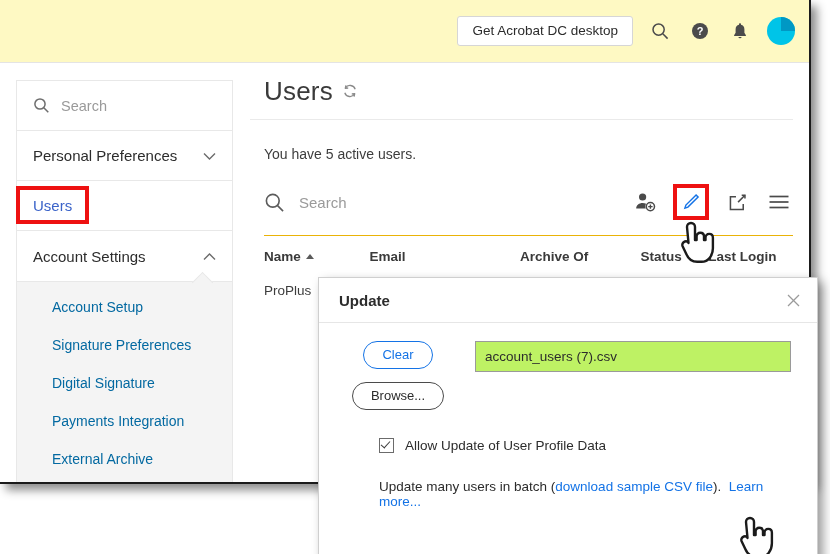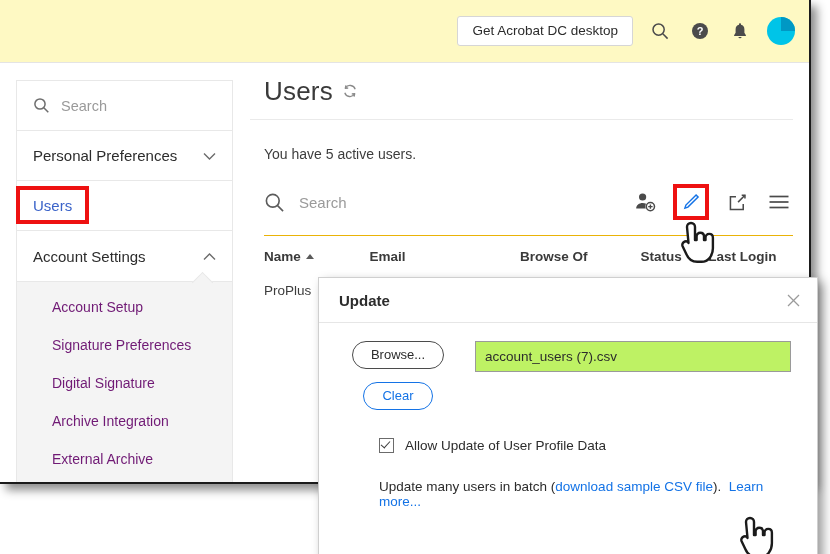--- a/index.html
+++ b/index.html
@@ -146,21 +146,21 @@
     right: 22px;
     width: 14px; height: 14px;
     background: #f4f4f4;
     border-left: 1px solid #e8e8e8;
     border-top: 1px solid #e8e8e8;
     transform: rotate(45deg);
   }
   .submenu-item {
     padding: 11px 16px 11px 35px;
     font-size: 14px;
-    color: #701a75;
+    color: #0369a1;
     cursor: pointer;
   }
 
   
   #users-highlight {
     position: absolute;
     left: 16px;
     top: 186px;
     width: 73px;
     height: 38px;
@@ -454,21 +454,21 @@
             <svg width="13" height="9" viewBox="0 0 13 9" fill="none" stroke="currentColor" stroke-width="1.4">
               <path d="M1 7.4 L6.5 2 L12 7.4"></path>
             </svg>
           </span>
         </div>
 
         <div class="submenu">
           <div class="submenu-item">Account Setup</div>
           <div class="submenu-item">Signature Preferences</div>
           <div class="submenu-item">Digital Signature</div>
-          <div class="submenu-item">Archive Integration</div>
+          <div class="submenu-item">Payments Integration</div>
           <div class="submenu-item">External Archive</div>
         </div>
       </div>
 
       <div id="main">
 
         <div id="page-title-row">
           <span id="page-title">Users</span>
           <span id="refresh-icon">
             <svg width="16" height="16" viewBox="0 0 16 16" fill="none" stroke="currentColor" stroke-width="1.3">
@@ -525,21 +525,21 @@
               </svg>
             </div>
           </div>
         </div>
 
         <div id="table-head">
           <div class="col-name">
             <span>Name</span><span class="sort-caret"></span>
           </div>
           <div class="col-email">Email</div>
-          <div class="col-member">Browse Of</div>
+          <div class="col-member">Archive Of</div>
           <div class="col-status">Status</div>
           <div class="col-login">Last Login</div>
         </div>
 
         <div id="table-row">
           <div class="col-name">ProPlus</div>
           <div class="col-email"></div>
           <div class="col-member"></div>
           <div class="col-status"></div>
           <div class="col-login"></div>
@@ -558,22 +558,22 @@
         <svg width="15" height="15" viewBox="0 0 15 15" stroke="currentColor" stroke-width="1.2">
           <line x1="2" y1="2" x2="13" y2="13"></line>
             <line x1="13" y1="2" x2="2" y2="13"></line>
         </svg>
       </span>
     </div>
 
     <div id="modal-body">
       <div id="file-row">
         <div id="btn-col">
+          <button class="pill-btn pill-blue">Clear</button>
           <button class="pill-btn pill-dark">Browse...</button>
-          <button class="pill-btn pill-blue">Clear</button>
         </div>
         <div id="filename-input">account_users (7).csv</div>
       </div>
 
       <div id="checkbox-row">
         <span class="checkbox checked"></span>
         <span id="checkbox-label">Allow Update of User Profile Data</span>
       </div>
 
       <div id="batch-row">

